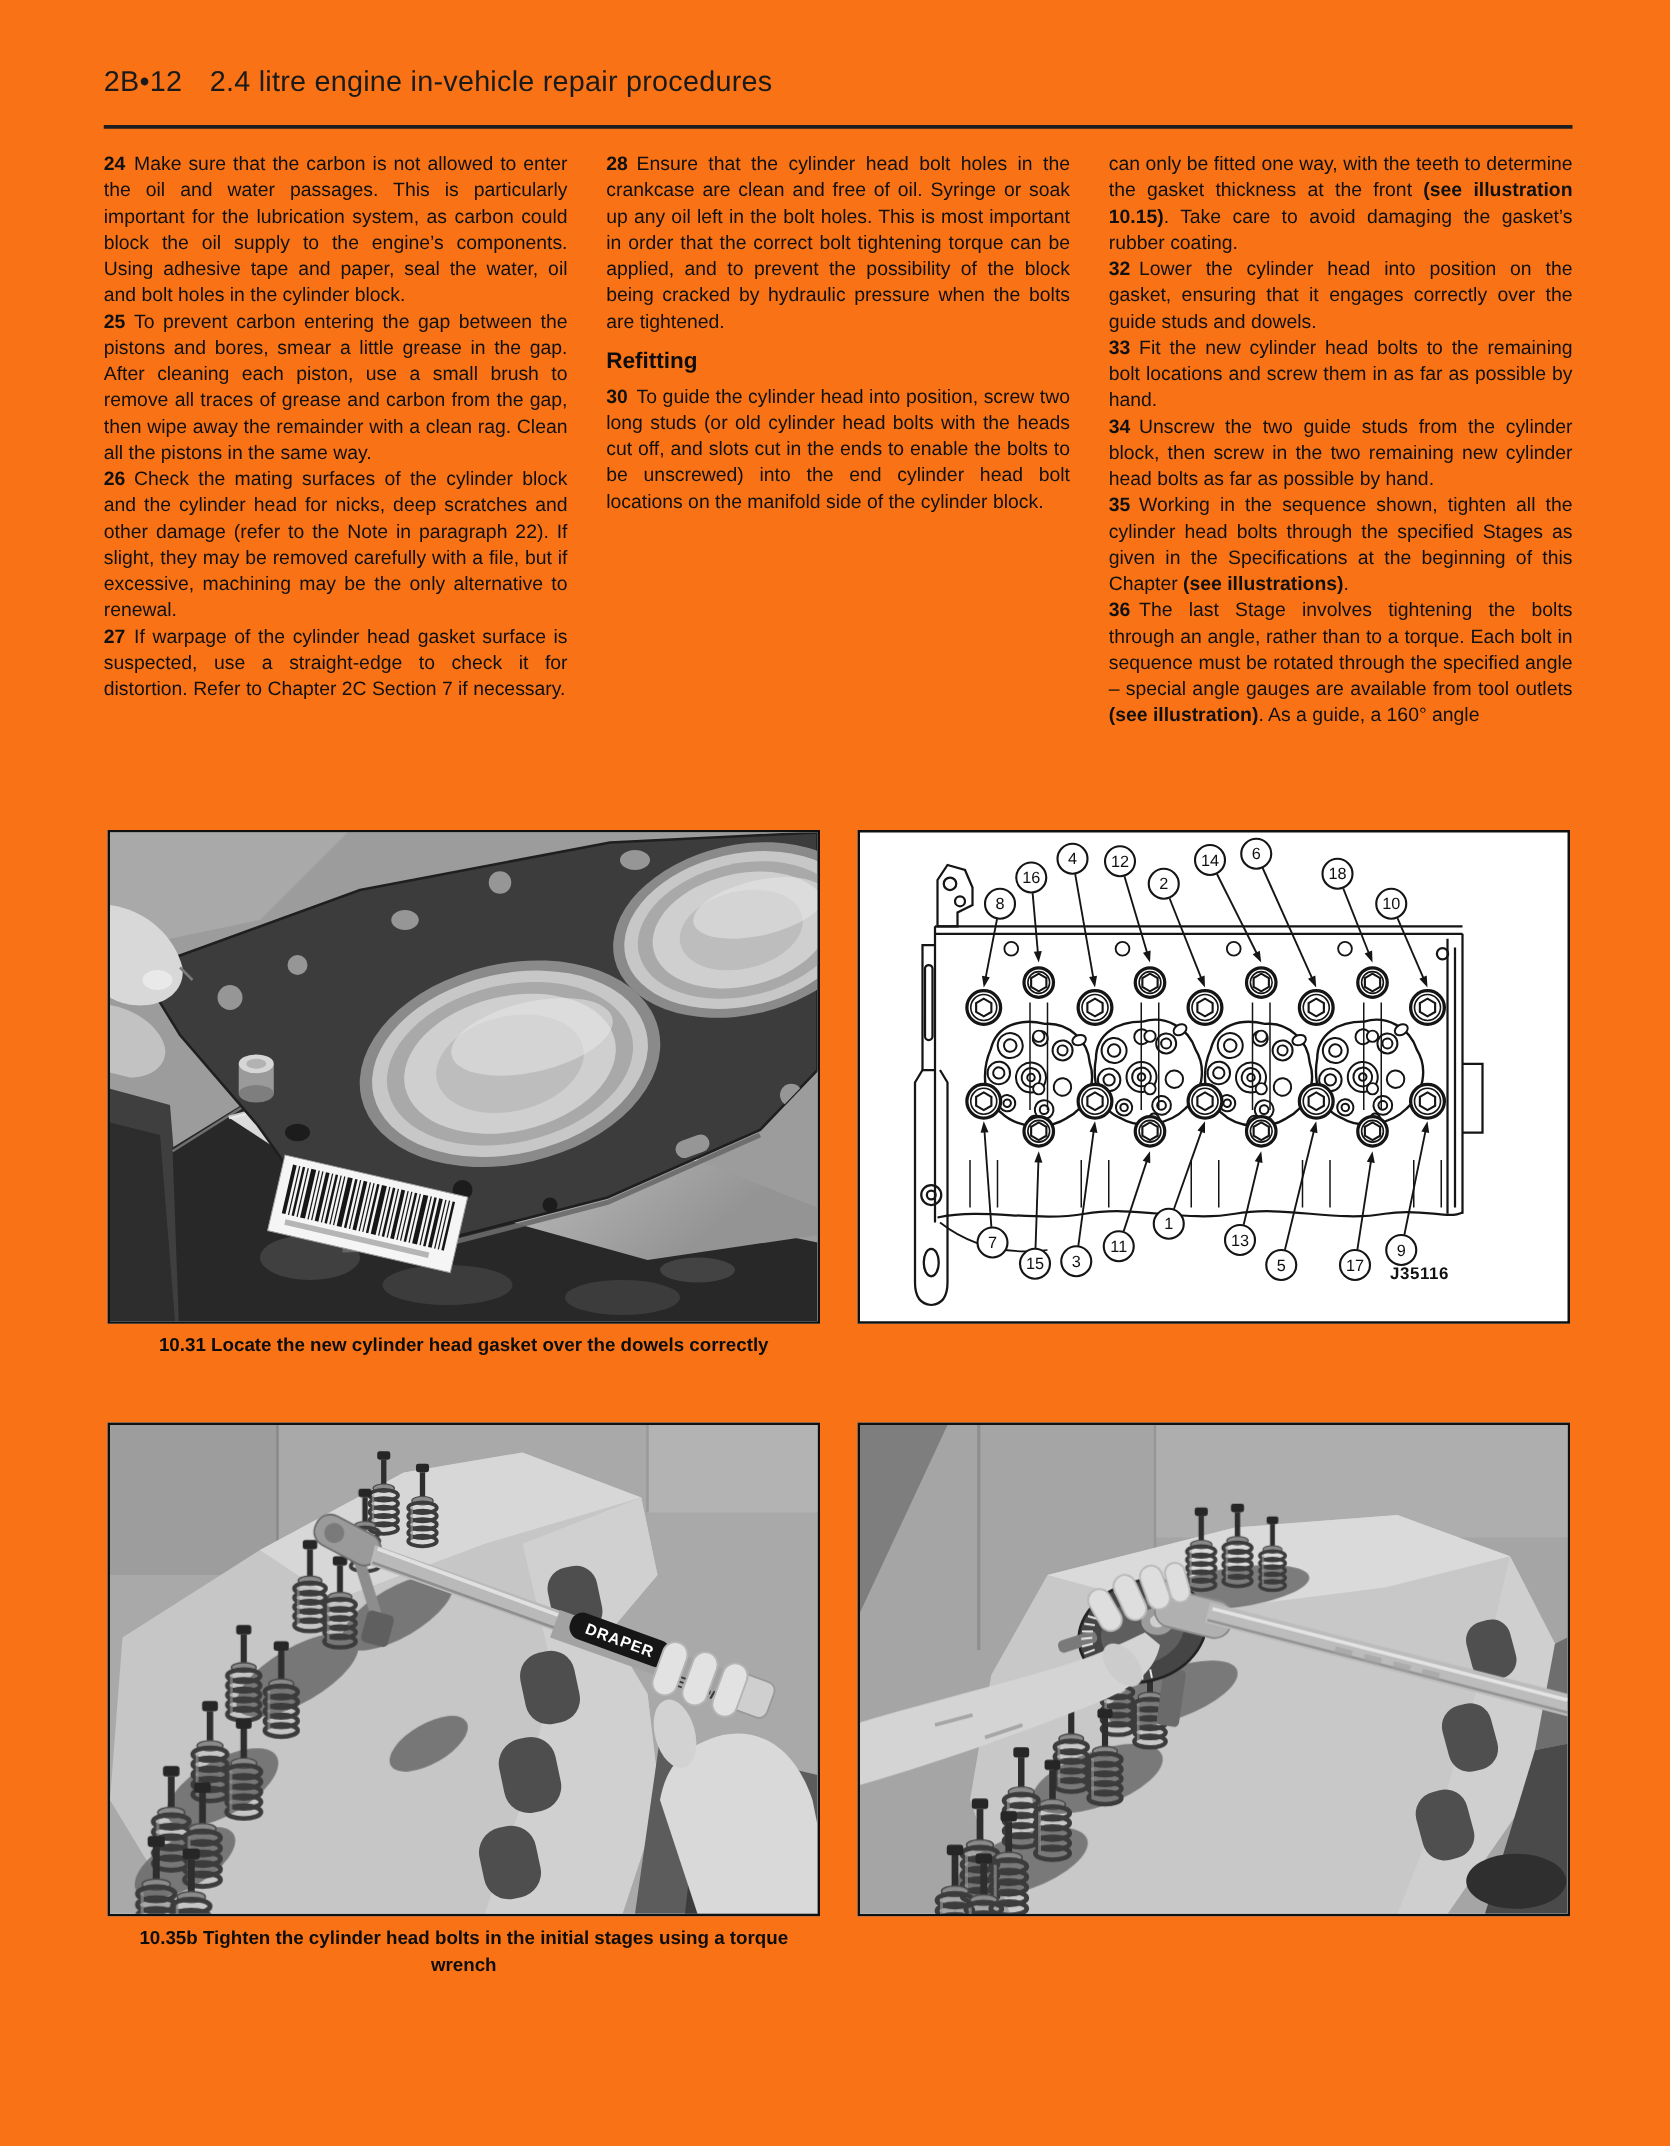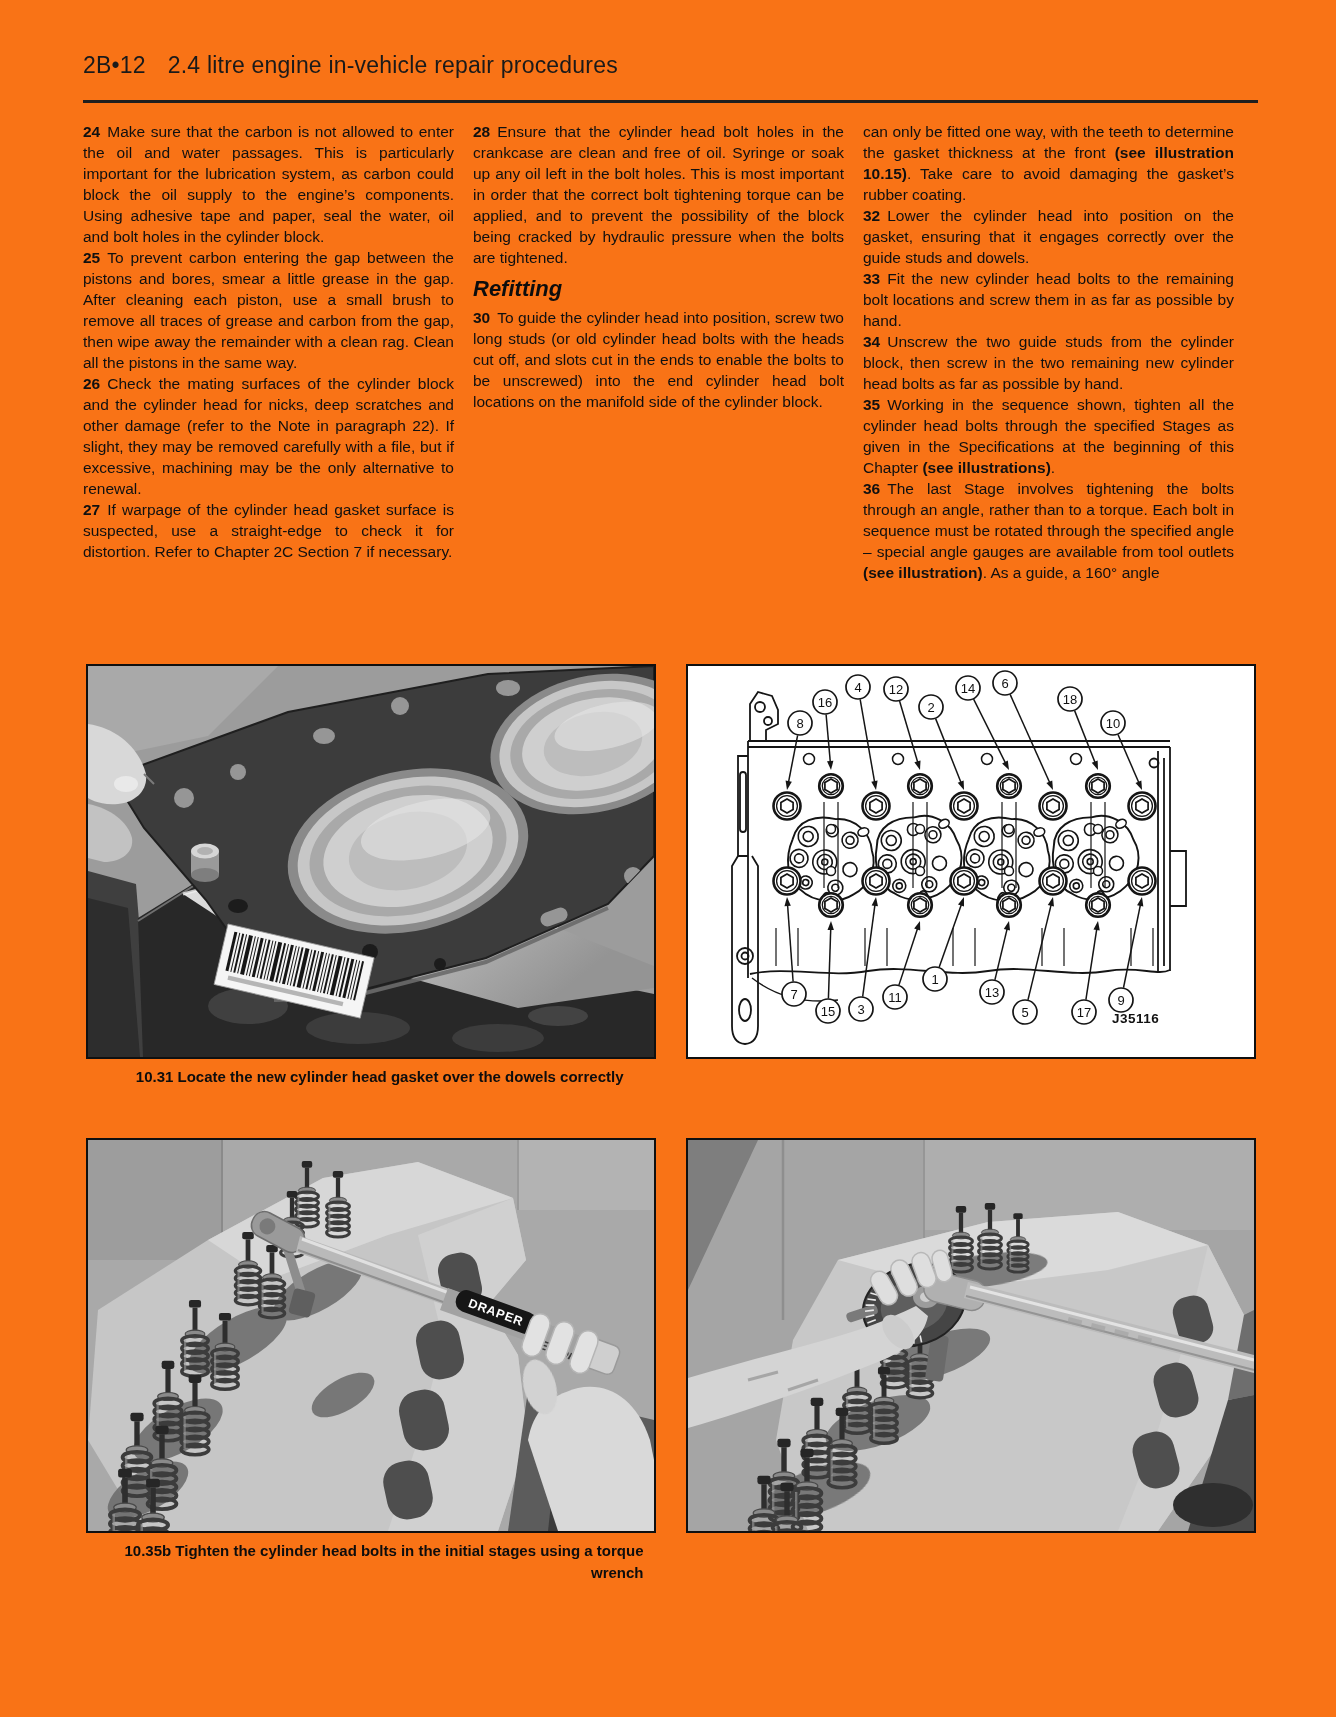--- a/index.html
+++ b/index.html
@@ -4,35 +4,35 @@
 <style>
   html,body{margin:0;padding:0;background:#e8e8e8;}
   .page{position:relative;width:1336px;height:1717px;background:#f97316;margin:0 auto;
         font-family:"Liberation Sans","DejaVu Sans",sans-serif;color:#111;overflow:hidden;}
   
   .hdr{position:absolute;left:83px;top:52px;font-size:23px;font-weight:400;letter-spacing:0.2px;color:#1a1a1a;white-space:nowrap;}
   .hdr .code{margin-right:22px;}
   .rule{position:absolute;left:83px;top:100px;width:1175px;height:3px;background:#1f1f1f;}
   
   .cols{position:absolute;left:83px;top:121px;width:1175px;display:grid;
-        grid-template-columns:371px 371px 371px;column-gap:19px;}
+        grid-template-columns:371px 371px 371px;column-gap:31px;}
   .col{font-size:15.5px;line-height:21px;text-align:justify;color:#101010;}
   .col p{margin:0;}
   .pnum{font-weight:700;padding-right:7px;}
   .bseg{font-weight:700;}
-  .refit{font-style:italic;font-weight:700;font-size:22px;margin:10px 0 8px 0;text-align:left;color:#0d0d0d;}
+  .refit{font-weight:700;font-size:18px;margin:10px 0 8px 0;text-align:left;color:#0d0d0d;}
   
   .fig{position:absolute;width:566px;height:391px;border:2px solid #101010;background:#fff;}
   .fig svg{display:block;}
   #fig-gasket{left:86px;top:664px;}
   #fig-seq{left:686px;top:664px;}
   #fig-torque{left:86px;top:1138px;}
   #fig-angle{left:686px;top:1138px;}
   .cap{position:absolute;width:570px;font-size:15px;line-height:22px;font-weight:700;text-align:center;color:#0d0d0d;}
-  .cap>div{margin:0 auto;text-align:right;}
+  .cap>div{margin:0 auto;}
   #cap-gasket{left:86px;top:1066px;}  #cap-gasket>div{max-width:505px;}
   #cap-seq{left:686px;top:1066px;}    #cap-seq>div{max-width:540px;}
   #cap-torque{left:86px;top:1540px;}  #cap-torque>div{max-width:545px;}
   #cap-angle{left:686px;top:1540px;}  #cap-angle>div{max-width:530px;}
 </style>
 </head>
 <body>
 
 <div class="page">
 

